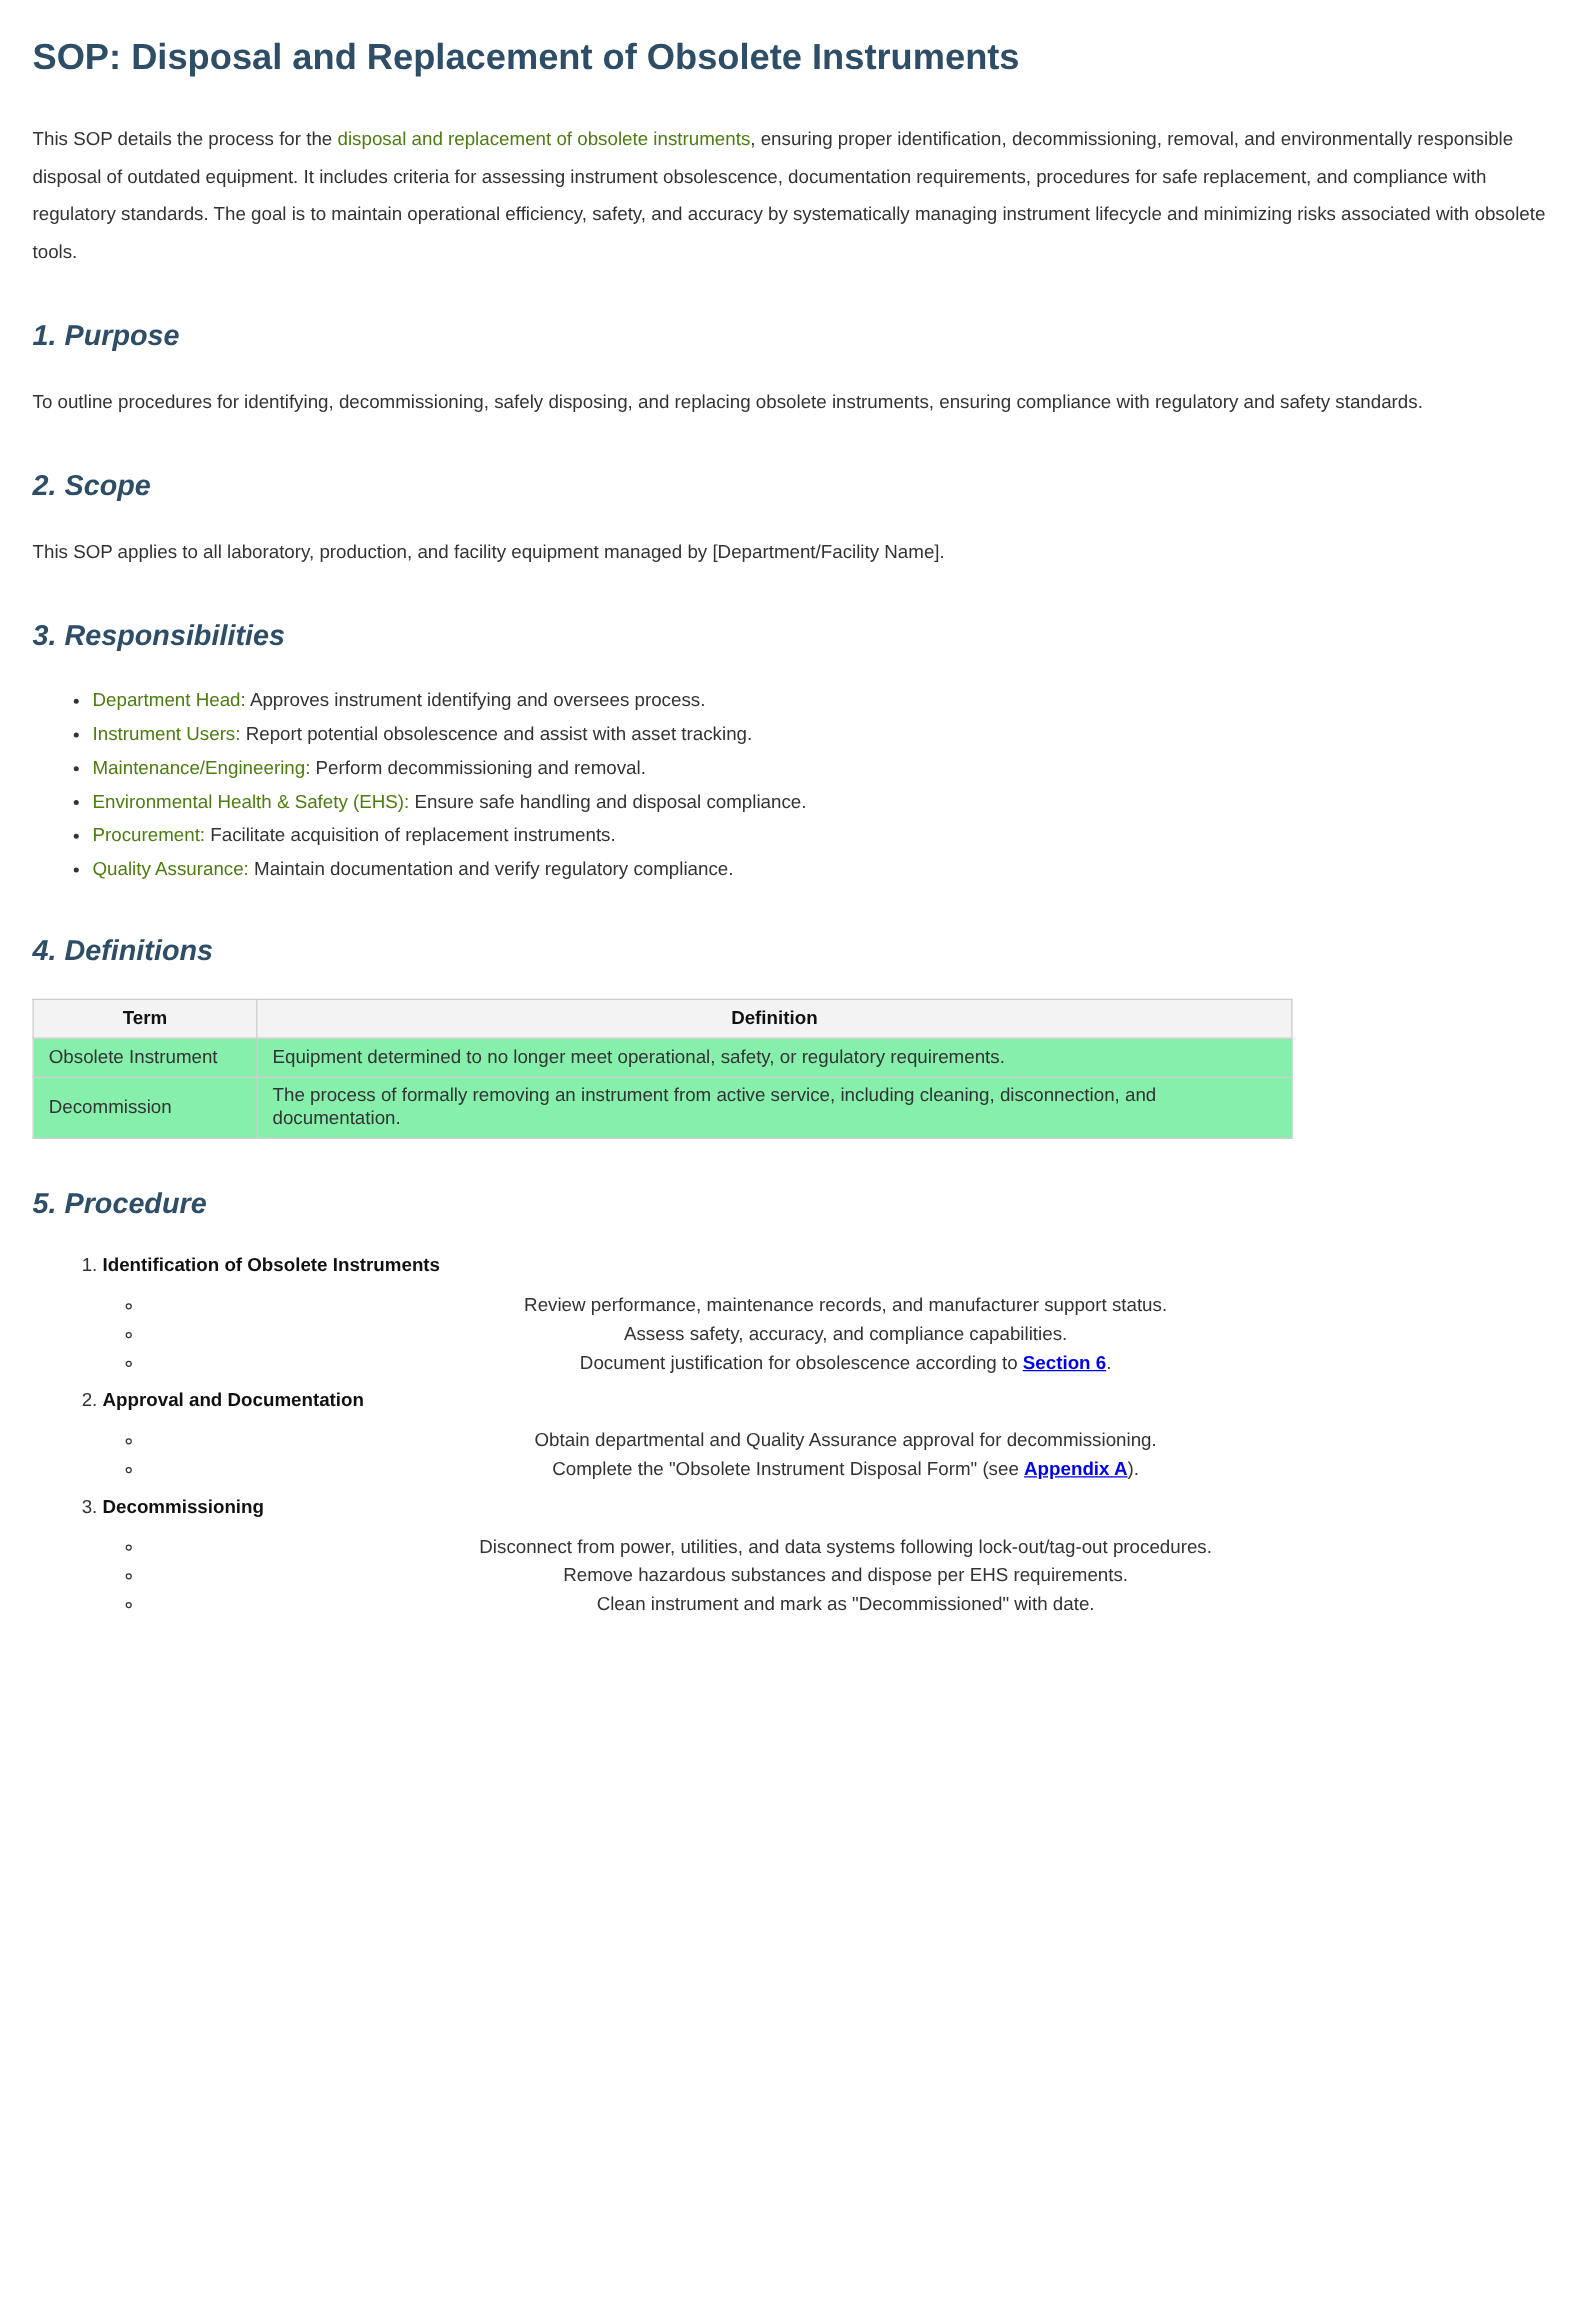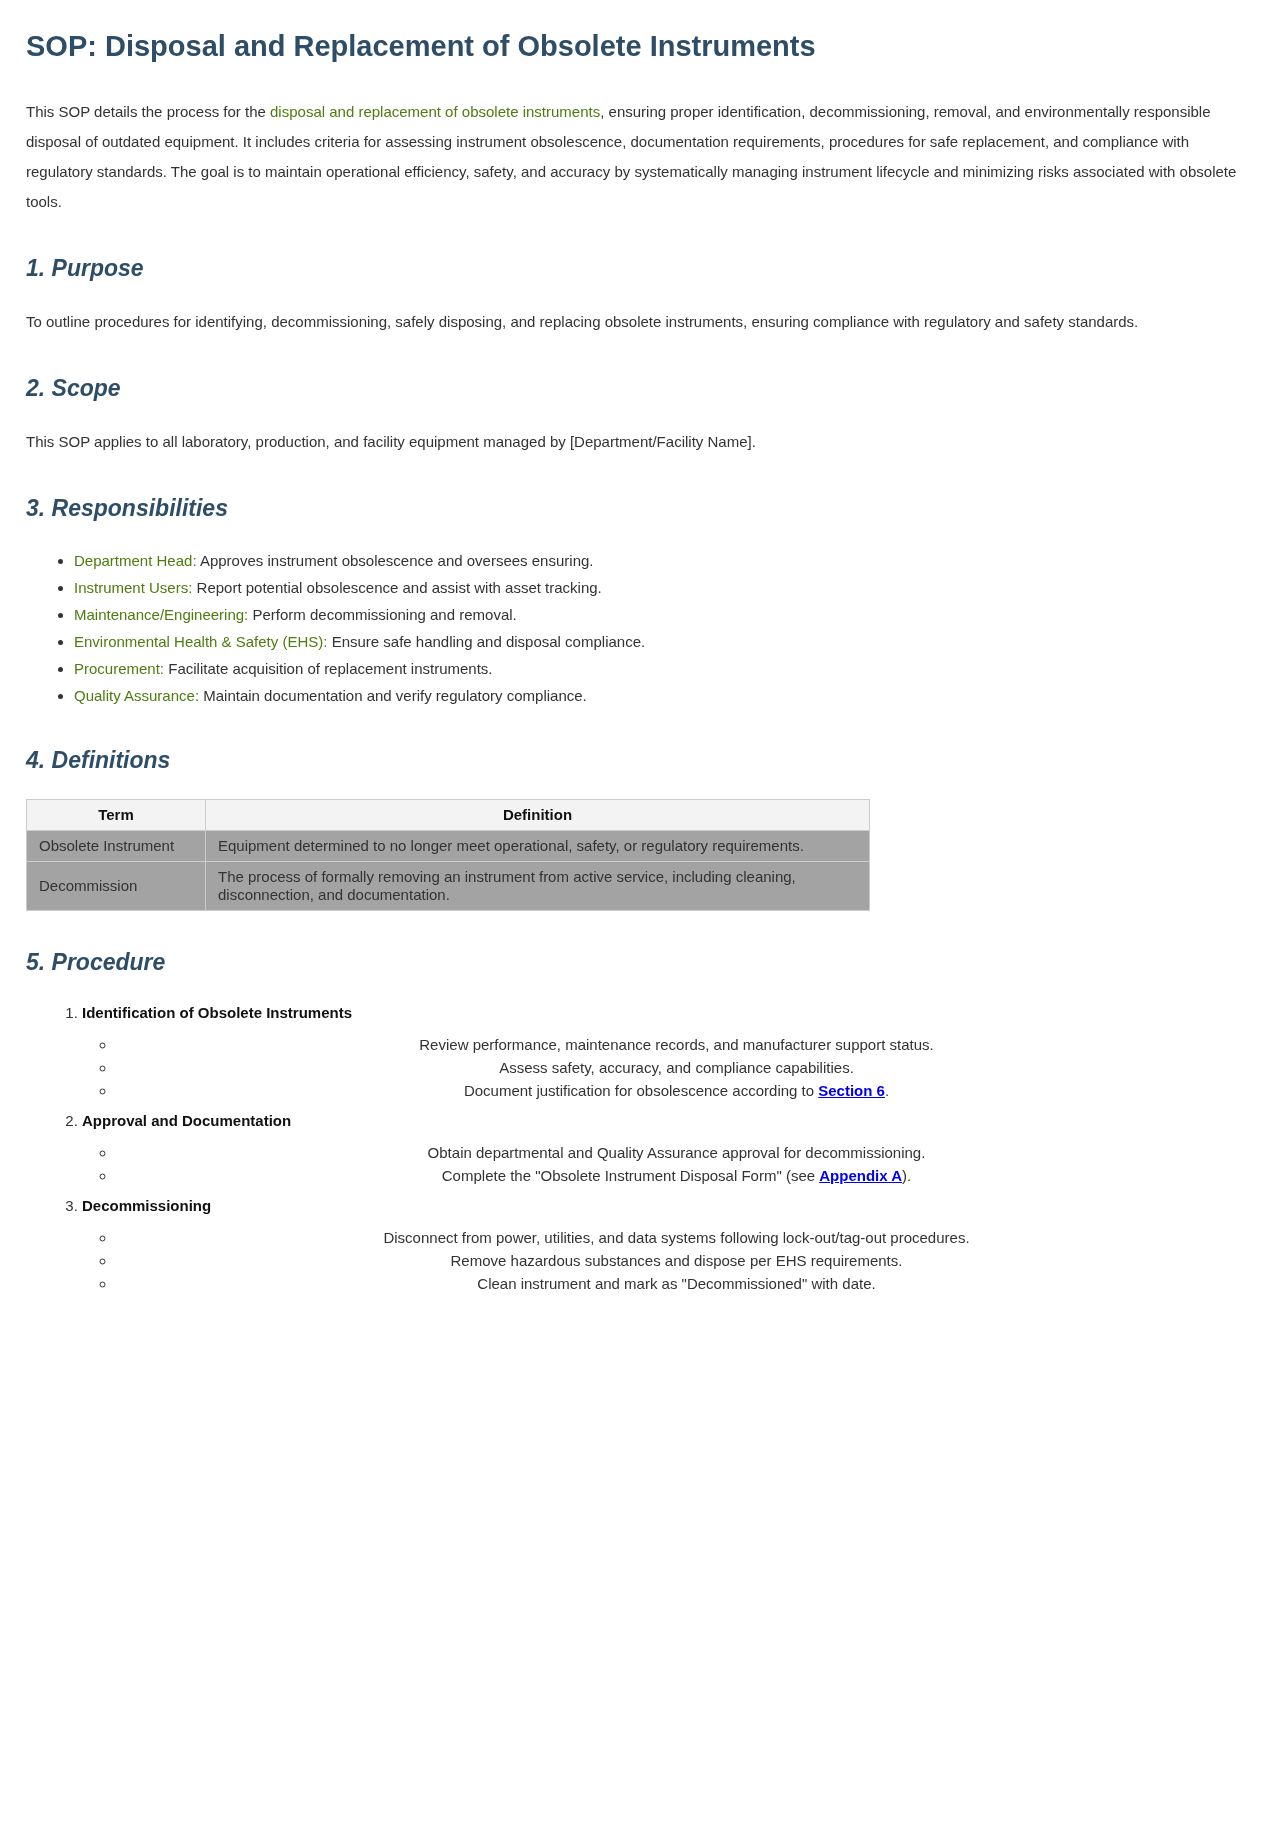--- a/index.html
+++ b/index.html
@@ -23,33 +23,33 @@
     font-style: italic;
   }
   p { margin: 24px 0; line-height: 30px; }
   p.intro { margin-top: 34px; }
   strong { font-weight: normal; color: #4d7c0f; }
 
   ul.resp-list { margin: 24px 0; padding-left: 48px; list-style-type: disc; }
   ul.resp-list li { line-height: 27px; }
 
   .table-wrap { margin: 0 0 24px 0; }
-  table.def-table { border-collapse: collapse; width: 844px; }
+  table.def-table { border-collapse: collapse; width: 1008px; }
   table.def-table th, table.def-table td {
     border: 1px solid #cccccc;
     padding: 6px 12px;
     line-height: 18px;
     font-size: 15px;
   }
   table.def-table th {
     background: #f3f3f3;
     font-weight: bold; text-align: center; color: #111111;
   }
   table.def-table th.col-term { width: 154px; }
-  table.def-table td { text-align: left; background: #a3a3a3; }
+  table.def-table td { text-align: left; background: #86efac; }
 
   ol.proc-list { margin: 0; padding-left: 56px; list-style-type: decimal; }
   ol.proc-list > li { line-height: 23px; font-weight: normal; }
   ol.proc-list > li > .step-title { font-weight: bold; color: #111111; }
   ul.substeps {
     margin: 9px 0 7px 0; padding-left: 34px;
     list-style-type: circle;
     text-align: center;
   }
   ul.substeps li { line-height: 23px; }
@@ -67,21 +67,21 @@
     <p class="intro"><span>This SOP details the process for the </span><strong>disposal and replacement of obsolete instruments</strong><span>, ensuring proper identification, decommissioning, removal, and environmentally responsible disposal of outdated equipment. It includes criteria for assessing instrument obsolescence, documentation requirements, procedures for safe replacement, and compliance with regulatory standards. The goal is to maintain operational efficiency, safety, and accuracy by systematically managing instrument lifecycle and minimizing risks associated with obsolete tools.</span></p>
 
     <h2>1. Purpose</h2>
     <p>To outline procedures for identifying, decommissioning, safely disposing, and replacing obsolete instruments, ensuring compliance with regulatory and safety standards.</p>
 
     <h2>2. Scope</h2>
     <p>This SOP applies to all laboratory, production, and facility equipment managed by [Department/Facility Name].</p>
 
     <h2>3. Responsibilities</h2>
     <ul class="resp-list">
-      <li><strong>Department Head:</strong> <span>Approves instrument obsolescence and oversees ensuring.</span></li>
+      <li><strong>Department Head:</strong> <span>Approves instrument identifying and oversees process.</span></li>
       <li><strong>Instrument Users:</strong> <span>Report potential obsolescence and assist with asset tracking.</span></li>
       <li><strong>Maintenance/Engineering:</strong> <span>Perform decommissioning and removal.</span></li>
       <li><strong>Environmental Health &amp; Safety (EHS):</strong> <span>Ensure safe handling and disposal compliance.</span></li>
       <li><strong>Procurement:</strong> <span>Facilitate acquisition of replacement instruments.</span></li>
       <li><strong>Quality Assurance:</strong> <span>Maintain documentation and verify regulatory compliance.</span></li>
     </ul>
 
     <h2>4. Definitions</h2>
     <div class="table-wrap">
       <table class="def-table">

